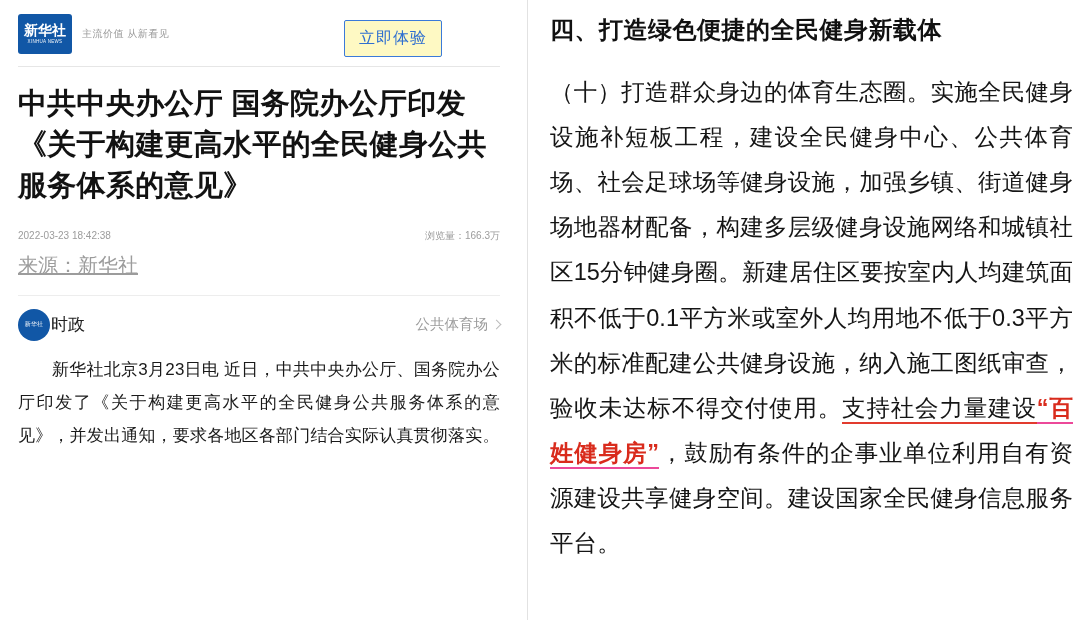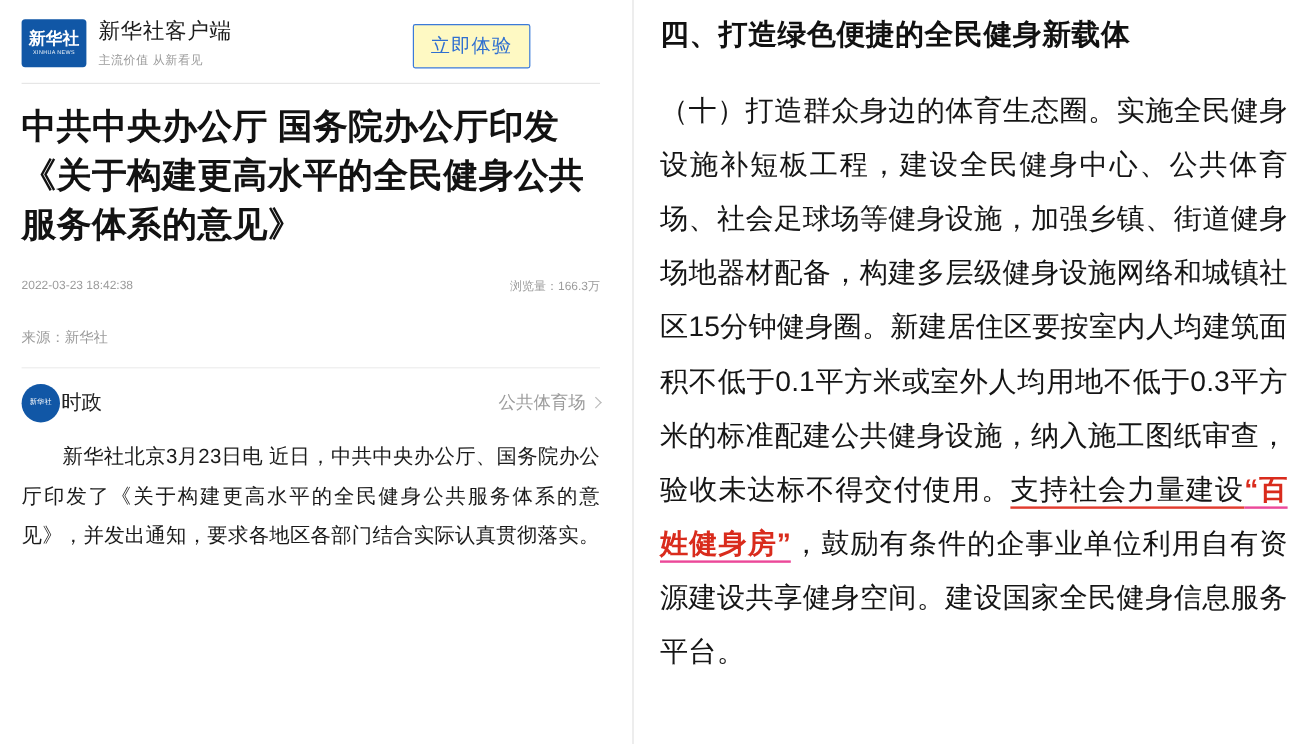--- a/index.html
+++ b/index.html
@@ -114,23 +114,24 @@
   }
   .meta-row {
     display: flex;
     justify-content: space-between;
     align-items: center;
     margin-top: 22px;
     font-size: 10px;
     color: #9c9c9c;
   }
   .meta-source {
-    margin-top: 27px;
-    font-size: 12px;
+    margin-top: 9px;
+    font-size: 20px;
     color: #9c9c9c;
+    text-decoration: underline;
   }
   .meta-divider {
     height: 1px;
     background: #ededed;
     margin: 16px 0 0 0;
   }
   .cat-row {
     display: flex;
     align-items: center;
     justify-content: space-between;
@@ -223,21 +224,20 @@
 <div class="page">
 
   <div class="left-col">
 
     <div class="brand-row">
       <div class="brand-logo">
         <span class="cn">新华社</span>
         <span class="en">XINHUA NEWS</span>
       </div>
       <div class="brand-text">
-        <div class="brand-title">新华社客户端</div>
         <div class="brand-sub">主流价值 从新看见</div>
       </div>
       <button class="try-btn">立即体验</button>
     </div>
     <div class="brand-divider"></div>
 
     <h1 class="headline">中共中央办公厅 国务院办公厅印发《关于构建更高水平的全民健身公共服务体系的意见》</h1>
 
     <div class="meta-row">
       <span>2022-03-23 18:42:38</span>

